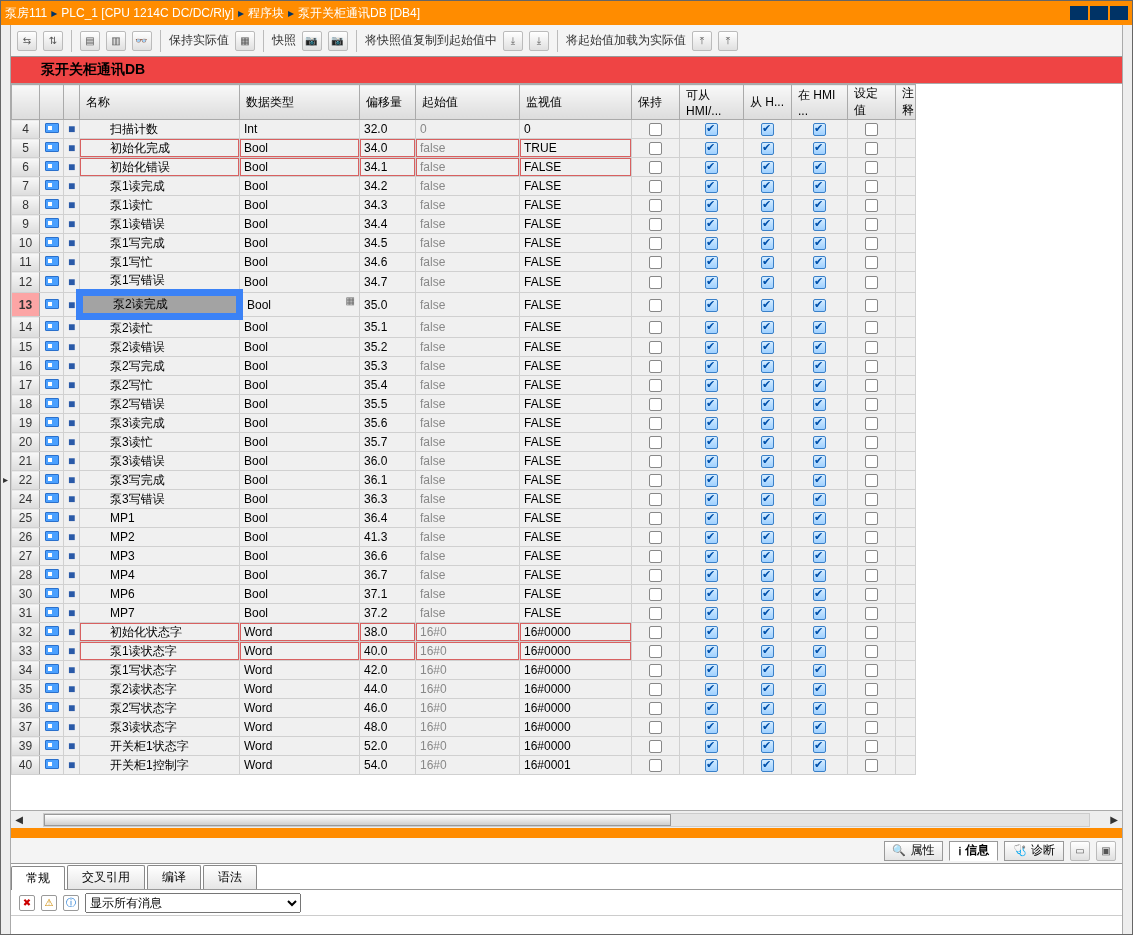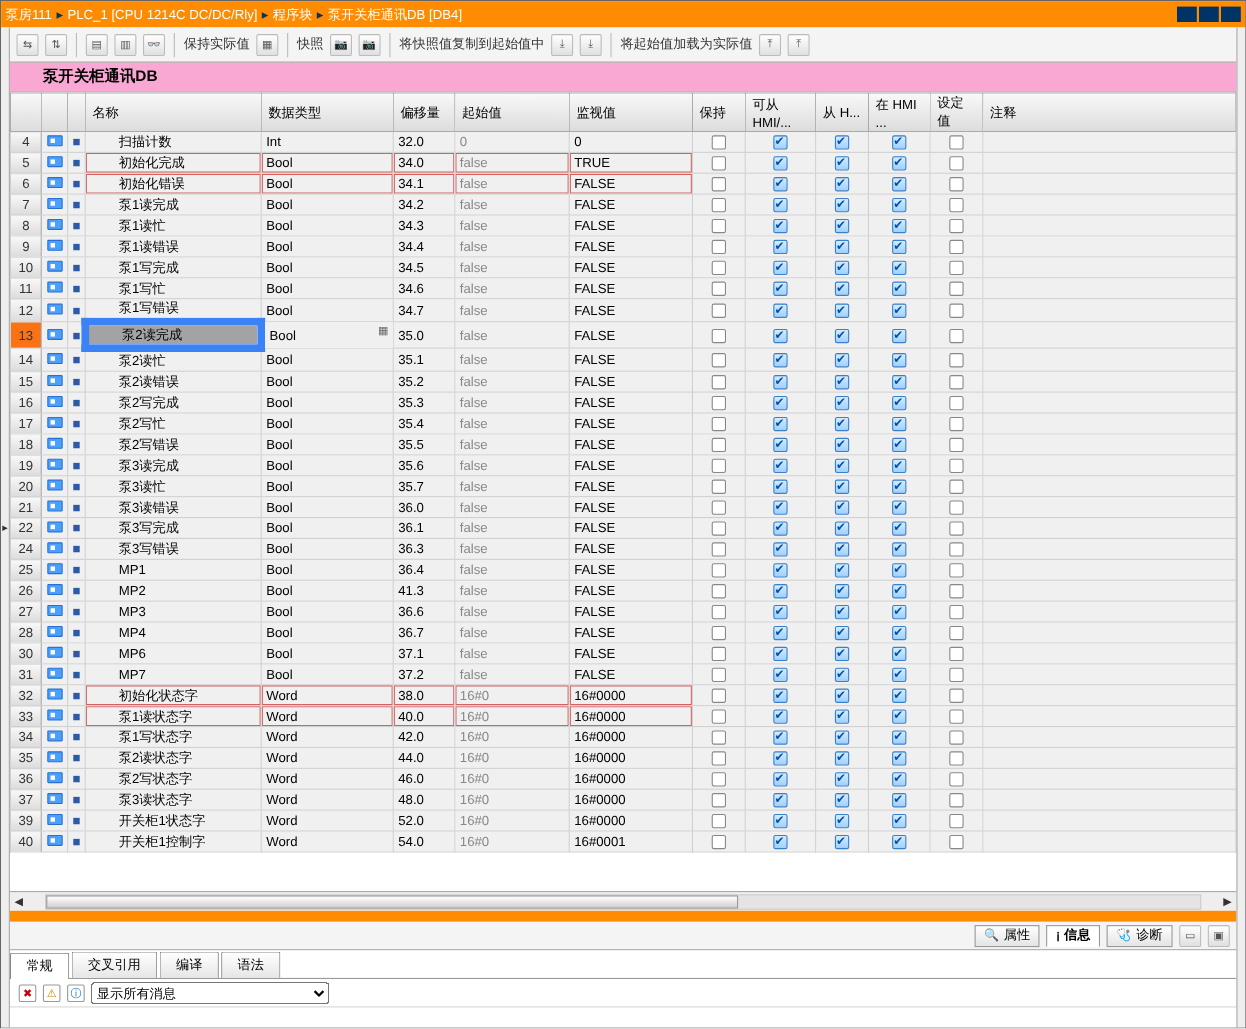--- a/index.html
+++ b/index.html
@@ -12,27 +12,27 @@
 .titlebar .winbtn { width: 18px; height: 14px; margin-left: 2px; background: #003366; display: inline-block; }
 .left-rail { position: relative; width: 10px; background: #eee; border-right: 1px solid #aaa; display: flex; align-items: center; justify-content: center; }
 .left-rail .arrow { font-size: 10px; color: #333; }
 .main-area { display: flex; flex: 1; min-height: 0; }
 .content { flex: 1; display: flex; flex-direction: column; min-height: 0; }
 .toolbar { height: 32px; border-bottom: 1px solid #999; display: flex; align-items: center; padding: 0 6px; gap: 6px; background: #f4f4f4; }
 .tbtn { width: 20px; height: 20px; border: 1px solid #bbb; background: linear-gradient(#fff,#e0e0e0); border-radius: 2px; display: inline-flex; align-items: center; justify-content: center; font-size: 10px; color: #555; }
 .tbtn.blue { color: #06c; }
 .tsep { width: 1px; height: 22px; background: #bbb; margin: 0 2px; }
 .tlabel { font-size: 12px; color: #333; }
-.db-title { height: 26px; padding: 4px 30px 0 30px; font-weight: bold; font-size: 14px; background: #f9a8d4; }
+.db-title { height: 26px; padding: 4px 30px 0 30px; font-weight: bold; font-size: 14px; background: #ef4444; }
 .grid-wrap { flex: 1; overflow: auto; border-top: 1px solid #aaa; }
-table.grid { border-collapse: collapse; width: 1115px; table-layout: fixed; }
+table.grid { border-collapse: collapse; width: 905px; table-layout: fixed; }
 table.grid th { background: linear-gradient(#f8f8f8,#dcdcdc); border: 1px solid #aaa; height: 22px; font-weight: normal; font-size: 12px; text-align: left; padding: 0 6px; position: sticky; top: 0; }
 table.grid td { border: 1px solid #d0d0d0; height: 19px; padding: 0 4px; background: #f0f0f0; font-size: 12px; overflow: hidden; white-space: nowrap; }
 table.grid tr td.rownum { background: linear-gradient(#f8f8f8,#dcdcdc); text-align: center; width: 28px; color: #333; border-right: 1px solid #aaa; }
-table.grid tr.sel td.rownum { background: #f97316; }
+table.grid tr.sel td.rownum { background: #fca5a5; font-weight: bold; }
 td.icon-cell { width: 24px; text-align: center; }
 .struct-icon { display: inline-block; width: 14px; height: 10px; background: #4aa0ff; border: 1px solid #2a70cc; border-radius: 1px; position: relative; }
 .struct-icon::before { content: ""; position: absolute; left: 2px; top: 2px; width: 4px; height: 4px; background: #fff; }
 td.bullet { width: 16px; text-align: center; color: #2a5aa8; font-size: 10px; }
 td.name { width: 160px; padding-left: 30px !important; background: #f0f0f0; }
 tr.white-name td.name { background: #a3a3a3; border: 7px solid #3b82f6; }
 td.type { width: 120px; }
 td.offset { width: 56px; background: #e8e8e8; }
 td.start { width: 104px; color: #888; background: #e8e8e8; }
 td.mon { width: 112px; background: #f7b24a; color: #000; }

